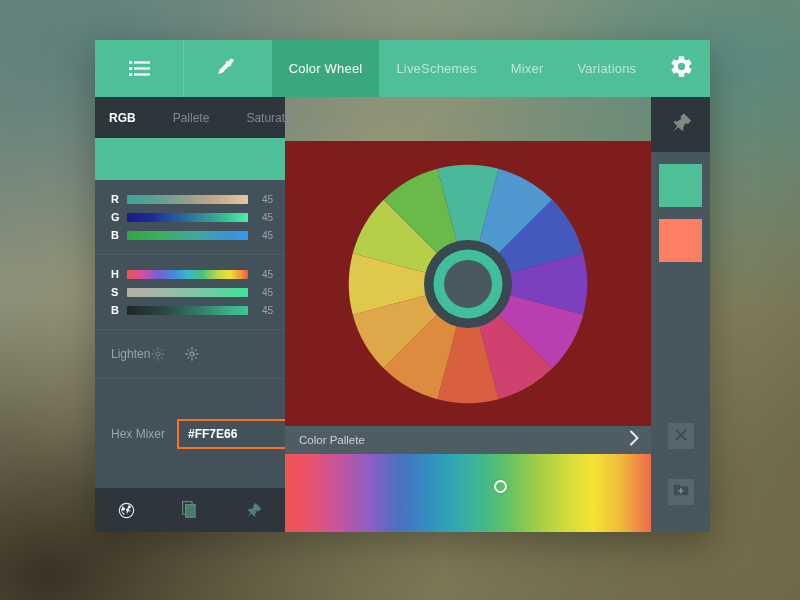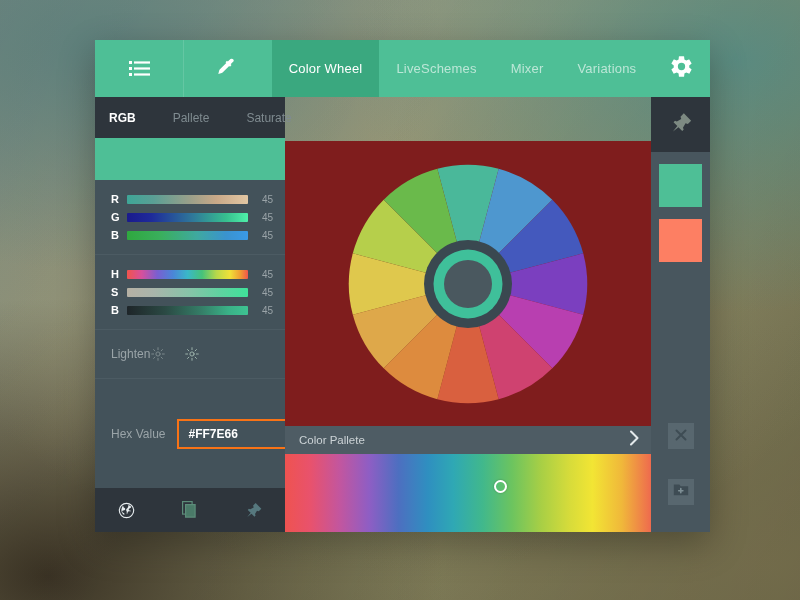--- a/index.html
+++ b/index.html
@@ -441,21 +441,21 @@
                   <line x1="13.1" y1="2.9" x2="11.6" y2="4.4"></line>
                     <line x1="4.4" y1="11.6" x2="2.9" y2="13.1"></line>
                 </g>
               </svg>
             </span>
           </span>
         </div>
       </div>
 
       <div class="hexrow">
-        <span class="hex-label">Hex Value</span>
+        <span class="hex-label">Hex Mixer</span>
         <input class="hex-input" type="text" value="#FF7E66" style="">
       </div>
 
       <div class="leftfoot">
         <div class="lf-btn">
           <svg width="17" height="17" viewBox="0 0 18 18">
             <circle cx="9" cy="9" r="7.6" fill="none" stroke="#e6ecee" stroke-width="1.2"></circle>
             <path fill="#e6ecee" d="M5.2 3.6c.9 1.1.3 2.2 1.4 2.6 1.2.4 1.4 1.6.6 2.3-.8.7-2 .2-2.6 1.1-.6.9.4 1.9 1.4 2 .9.1 1 1.4.4 2.2-1.6-1-2.8-2.9-2.8-5 0-2 1-3.8 1.6-5.2z"></path>
             <path fill="#e6ecee" d="M11.1 2.6c.4 1 1.6 1.2 2.4 2 .8.8 0 1.8-.9 2-1 .2-1.6 1.1-1 1.9.6.8 1.8.4 2.4 1.2-1.1.4-2.4-.2-3.3.5-1 .8-.3 2.1-1.3 2.8-.4-1.5.2-2.9-.6-4-.6-.9.3-1.8 1.1-2.4.8-.7 1.1-2.4 1.2-4z"></path>
           </svg>

